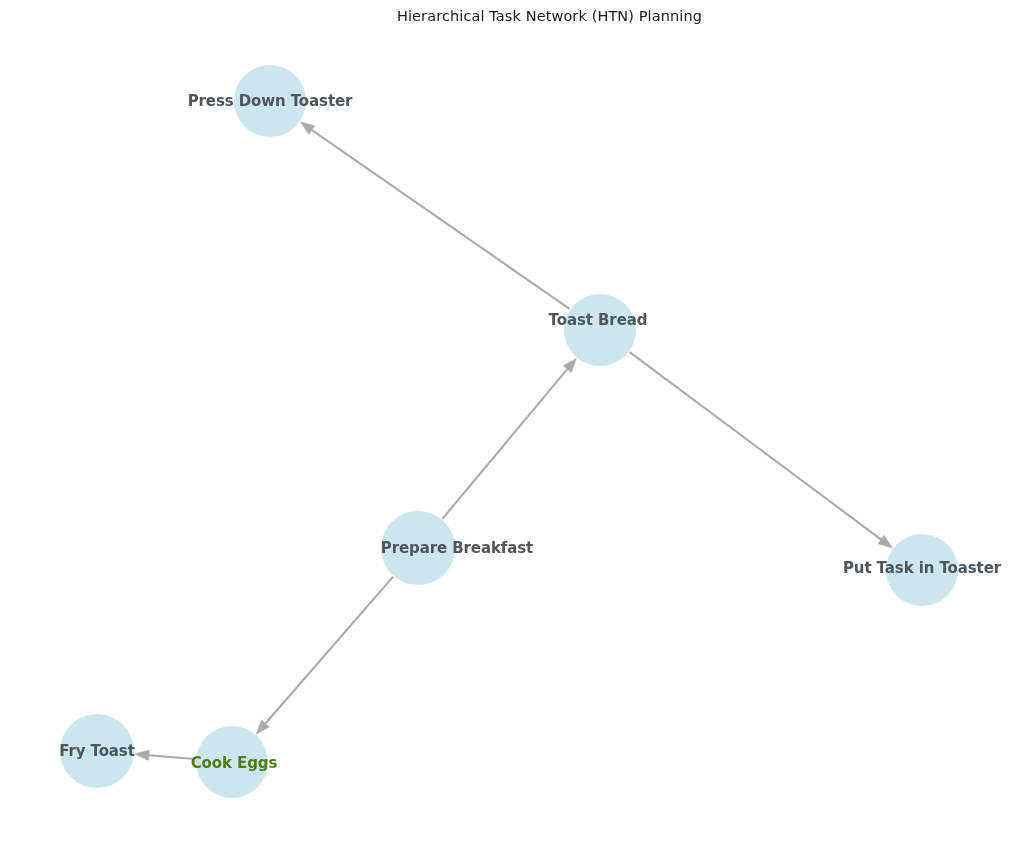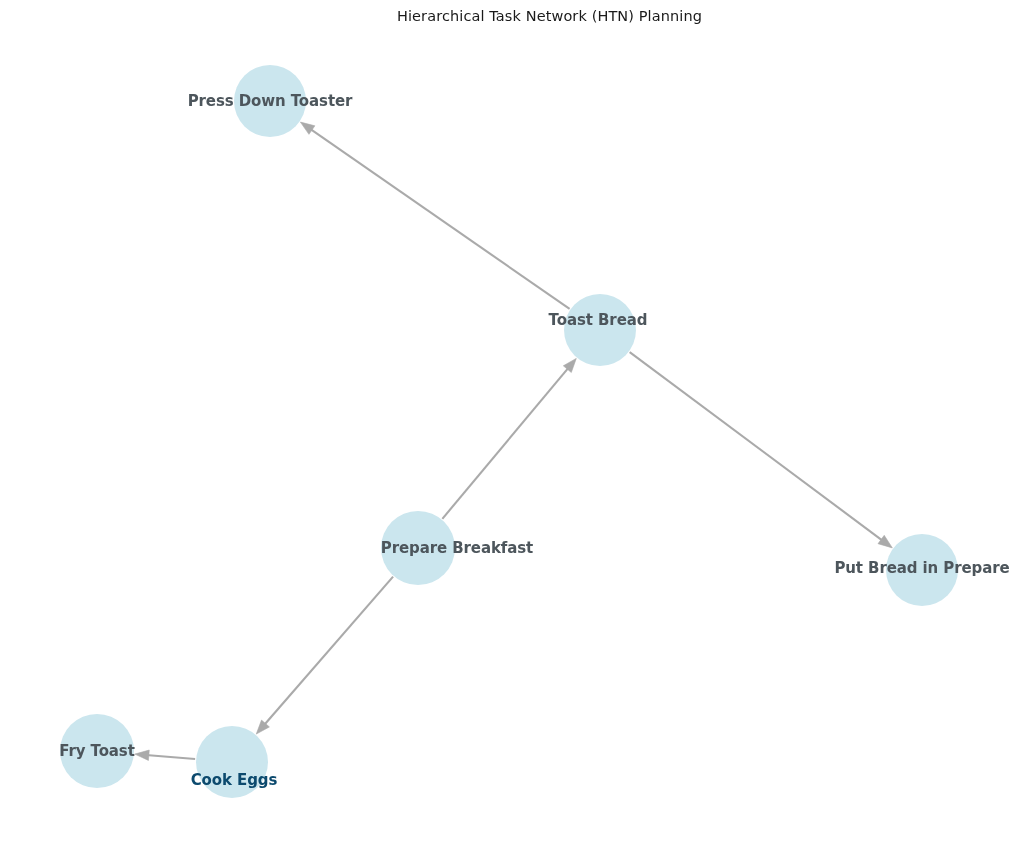--- a/index.html
+++ b/index.html
@@ -99,19 +99,19 @@
         <circle cx="922" cy="570" r="36" class="node-circle" fill="#cbe6ee"></circle>
         <circle cx="418" cy="548" r="37" class="node-circle" fill="#cbe6ee"></circle>
         <circle cx="232" cy="762" r="36" class="node-circle" fill="#cbe6ee"></circle>
         <circle cx="97" cy="751" r="37" class="node-circle" fill="#cbe6ee"></circle>
       </g>
   </svg>
 
   <div id="labels-layer">
       <div class="node-label" style="left: 270px; top: 101px; color: rgb(77, 86, 92); text-align: center;">Press Down Toaster</div>
       <div class="node-label" style="left: 598px; top: 320px; color: rgb(77, 86, 92);">Toast Bread</div>
-      <div class="node-label" style="left: 922px; top: 568px; color: rgb(77, 86, 92);">Put Bread in Prepare</div>
+      <div class="node-label" style="left: 922px; top: 568px; color: rgb(77, 86, 92);">Put Task in Toaster</div>
       <div class="node-label" style="left: 417px; top: 548px; color: rgb(77, 86, 92); margin-left: 40px;">Prepare Breakfast</div>
-      <div class="node-label" style="left: 234px; top: 780px; color: #0c4a6e;">Cook Eggs</div>
+      <div class="node-label" style="left: 234px; top: 763px; color: #4d7c0f;">Cook Eggs</div>
       <div class="node-label" style="left: 97px; top: 751px; color: rgb(77, 86, 92);">Fry Toast</div>
     </div>
 
 </div>
 
 </body></html>

